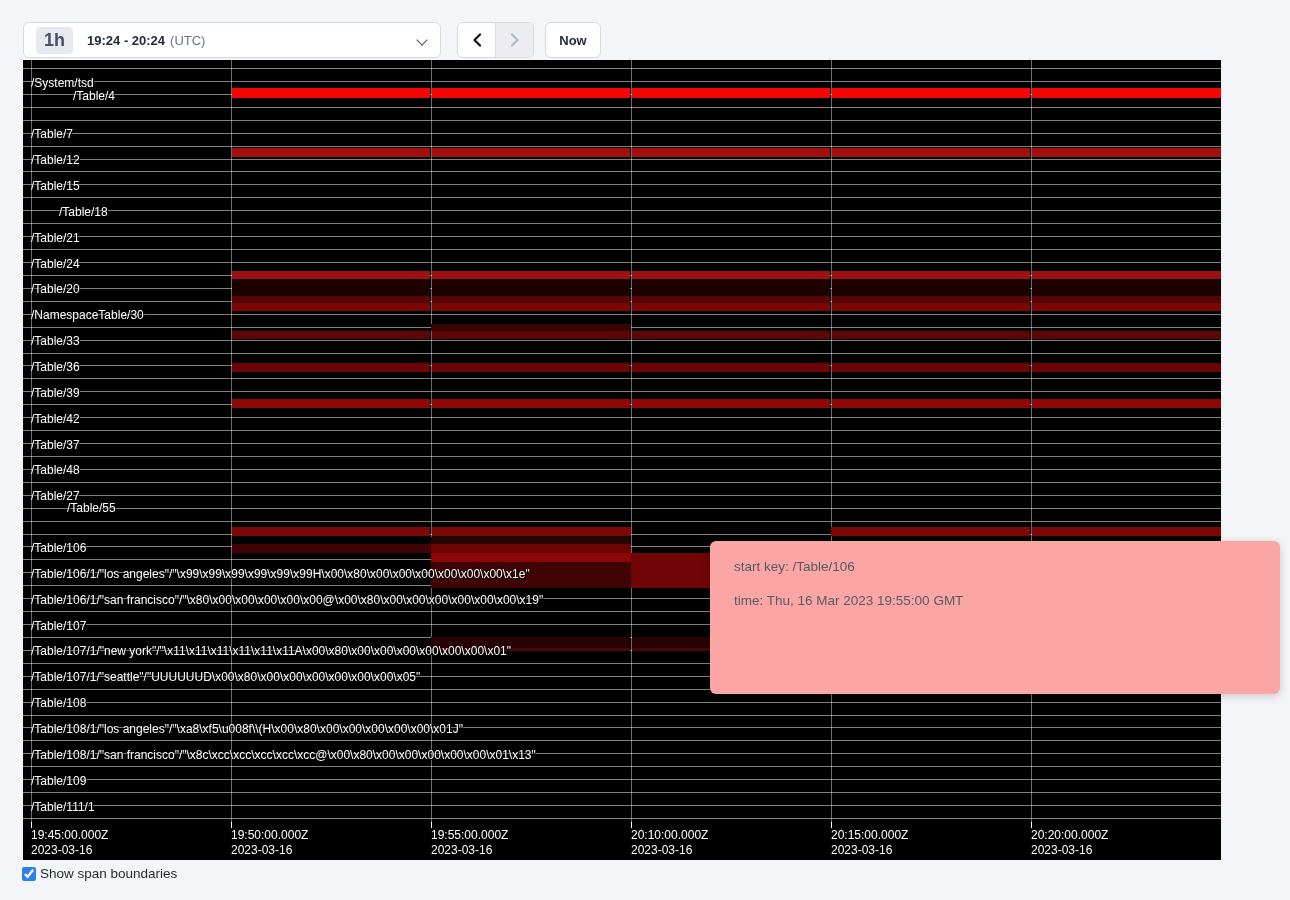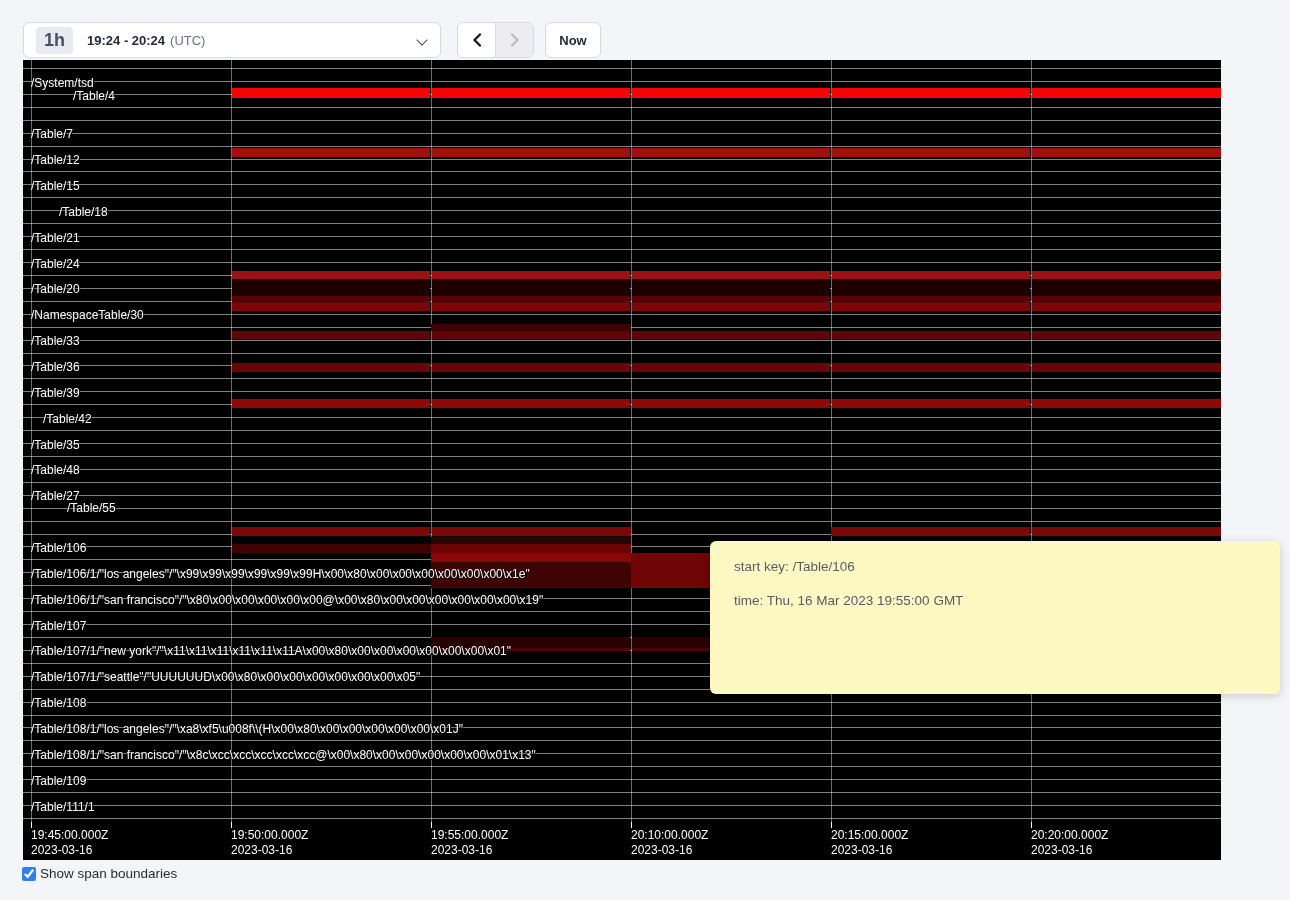--- a/index.html
+++ b/index.html
@@ -39,21 +39,21 @@
   .row-label { position:absolute; left:8px; color:#fff; font-size:12px; line-height:14px;
     white-space:nowrap; text-shadow:1px 1px 0 #000, 0 0 2px #000; }
   .axis { position:absolute; left:0; top:762px; width:1198px; height:38px; background:#000; }
   .tick-mark { position:absolute; top:0; width:1px; height:6px; background:#fff; }
   .tick-time, .tick-date { position:absolute; color:#fff; font-size:12px; white-space:nowrap; }
   .tick-time { top:6px; }
   .tick-date { top:21px; }
 
   
   .kv-tooltip { position:absolute; left:710px; top:541px; width:570px; height:153px;
-    background:#fef9c3; border-radius:6px; box-shadow:0 2px 10px rgba(0,0,0,0.18);
+    background:#fca5a5; border-radius:6px; box-shadow:0 2px 10px rgba(0,0,0,0.18);
     padding:9px 24px; z-index:5; }
   .kv-tooltip p { font-size:13.5px; color:#575c63; line-height:34px; white-space:nowrap; }
 
   
   .footer-row { position:absolute; left:22px; top:866px; display:flex; align-items:center; }
   .footer-row input { width:14px; height:14px; accent-color:#2f80ed; cursor:pointer; }
   .footer-row label { font-size:13.5px; color:#2b2b2b; margin-left:4px; }
 </style>
 </head>
 <body>
@@ -219,22 +219,22 @@
       <div class="row-label" style="top: 93.1px;">/Table/12</div>
       <div class="row-label" style="top: 118.9px;">/Table/15</div>
       <div class="row-label" style="top: 144.8px; padding-left: 28px;">/Table/18</div>
       <div class="row-label" style="top: 170.6px;">/Table/21</div>
       <div class="row-label" style="top: 196.5px;">/Table/24</div>
       <div class="row-label" style="top: 222.4px;">/Table/20</div>
       <div class="row-label" style="top: 248.2px;">/NamespaceTable/30</div>
       <div class="row-label" style="top: 274.1px;">/Table/33</div>
       <div class="row-label" style="top: 299.9px;">/Table/36</div>
       <div class="row-label" style="top: 325.8px;">/Table/39</div>
-      <div class="row-label" style="top: 351.6px; margin-left: 12px;">/Table/42</div>
-      <div class="row-label" style="top: 377.5px;">/Table/35</div>
+      <div class="row-label" style="top: 351.6px;">/Table/42</div>
+      <div class="row-label" style="top: 377.5px;">/Table/37</div>
       <div class="row-label" style="top: 403.4px;">/Table/48</div>
       <div class="row-label" style="top: 429.2px;">/Table/27</div>
       <div class="row-label" style="top: 441px; padding-left: 36px;">/Table/55</div>
       <div class="row-label" style="top: 480.9px;">/Table/106</div>
       <div class="row-label" style="top: 506.8px;">/Table/106/1/"los angeles"/"\x99\x99\x99\x99\x99\x99H\x00\x80\x00\x00\x00\x00\x00\x00\x1e"</div>
       <div class="row-label" style="top: 532.6px;">/Table/106/1/"san francisco"/"\x80\x00\x00\x00\x00\x00@\x00\x80\x00\x00\x00\x00\x00\x00\x19"</div>
       <div class="row-label" style="top: 558.5px;">/Table/107</div>
       <div class="row-label" style="top: 584.4px;">/Table/107/1/"new york"/"\x11\x11\x11\x11\x11\x11A\x00\x80\x00\x00\x00\x00\x00\x00\x01"</div>
       <div class="row-label" style="top: 610.2px;">/Table/107/1/"seattle"/"UUUUUUD\x00\x80\x00\x00\x00\x00\x00\x00\x05"</div>
       <div class="row-label" style="top: 636.1px;">/Table/108</div>

